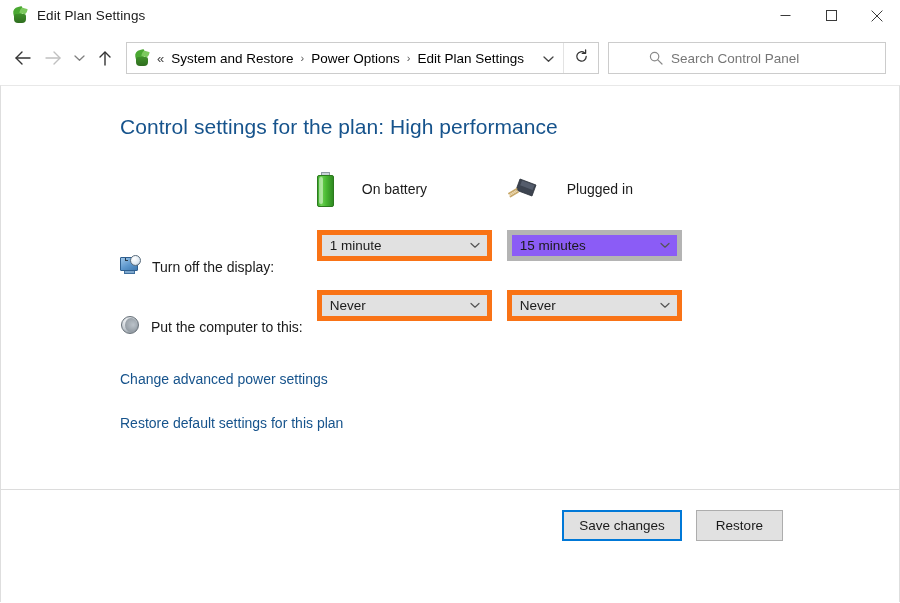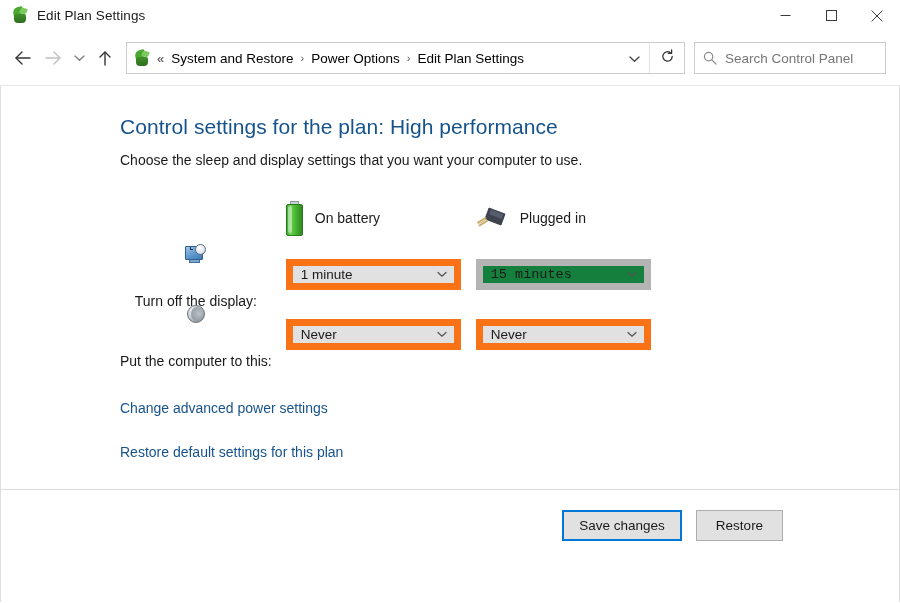--- a/index.html
+++ b/index.html
@@ -137,28 +137,29 @@
   }
   .refresh-btn {
     width: 34px;
     height: 30px;
     display: flex;
     align-items: center;
     justify-content: center;
     flex: none;
   }
   .searchbox {
-    width: 192px;
+    width: 278px;
     height: 32px;
     border: 1px solid #cccccc;
     background: #ffffff;
     display: flex;
     align-items: center;
     margin-left: 9px;
     flex: none;
+    padding-left: 32px;
   }
   .search-icon-wrap {
     width: 30px;
     display: flex;
     align-items: center;
     justify-content: center;
     flex: none;
   }
   .search-input {
     border: none;
@@ -205,57 +206,55 @@
   }
   .col-head {
     height: 52px;
     text-align: left;
     padding: 0;
     font-weight: normal;
   }
   .col-head-inner {
     display: flex;
     align-items: center;
-    gap: 12px;
+    gap: 28px;
   }
   .col-head-label {
     font-size: 14px;
     color: #1a1a1a;
   }
 
   .row-label-cell {
     padding-right: 14px !important;
     white-space: nowrap;
   }
   .row-label-inner {
     display: flex;
-    align-items: center;
-    gap: 29px;
+    align-items: flex-end;
+    gap: 11px;
     height: 60px;
-    flex-direction: column;
   }
   .row-label-text {
     font-size: 14px;
     color: #1a1a1a;
   }
 
   .combo {
     position: relative;
     width: 175px;
     height: 31px;
-    border: 7px solid #f97316;
+    border: 5px solid #f97316;
     background: #e1e1e1;
     display: flex;
     align-items: center;
     margin-right: 15px;
   }
   .combo.light {
-    background: #15803d;
+    background: #8b5cf6;
     border-color: #b4b4b4;
-    font-family: Liberation Mono, monospace;
   }
   .combo-value {
     font-size: 13.5px;
     color: #1a1a1a;
     padding-left: 8px;
     flex: 1;
     overflow: hidden;
     white-space: nowrap;
   }
   .combo-arrow {
@@ -565,21 +564,20 @@
         <line x1="8.8" y1="8.8" x2="13" y2="13" stroke="#8a8a8a" stroke-width="1.2" stroke-linecap="round"></line>
       </svg>
     </span>
     <input class="search-input" type="text" placeholder="Search Control Panel" style="">
   </div>
 </div>
 
 <div class="content-wrap">
 
   <h1 class="page-heading">Control settings for the plan: High performance</h1>
-  <div class="page-sub">Choose the sleep and display settings that you want your computer to use.</div>
 
   <table class="settings-table">
     <tbody>
         <tr>
       <td></td>
       <td class="col-head">
         <div class="col-head-inner">
           <span class="bat">
             <span class="bat-cap"></span>
             <span class="bat-body"></span>

